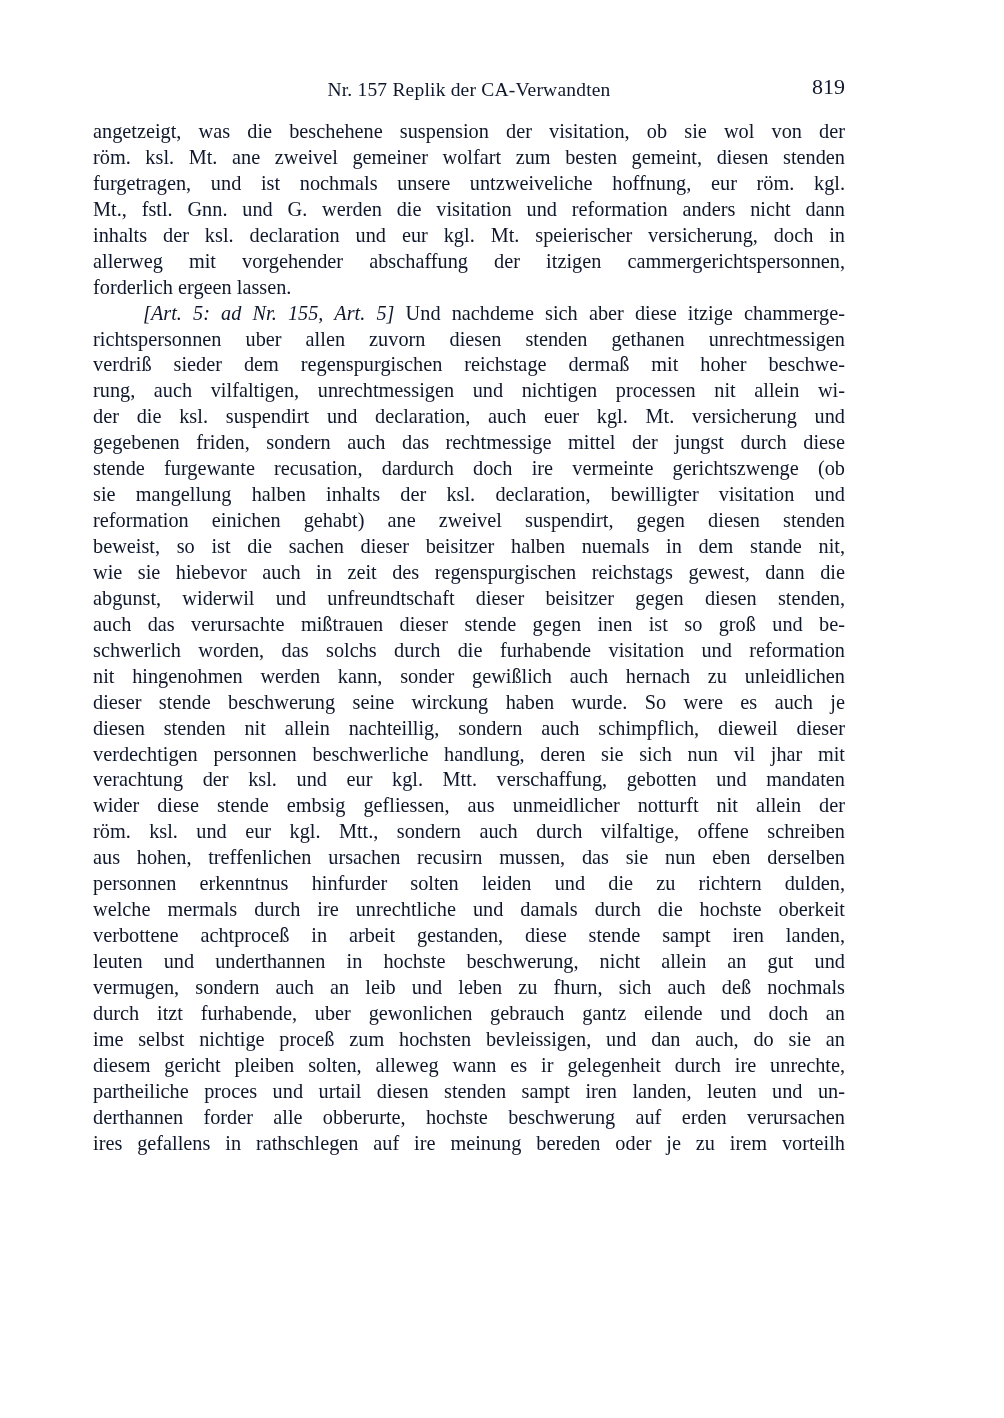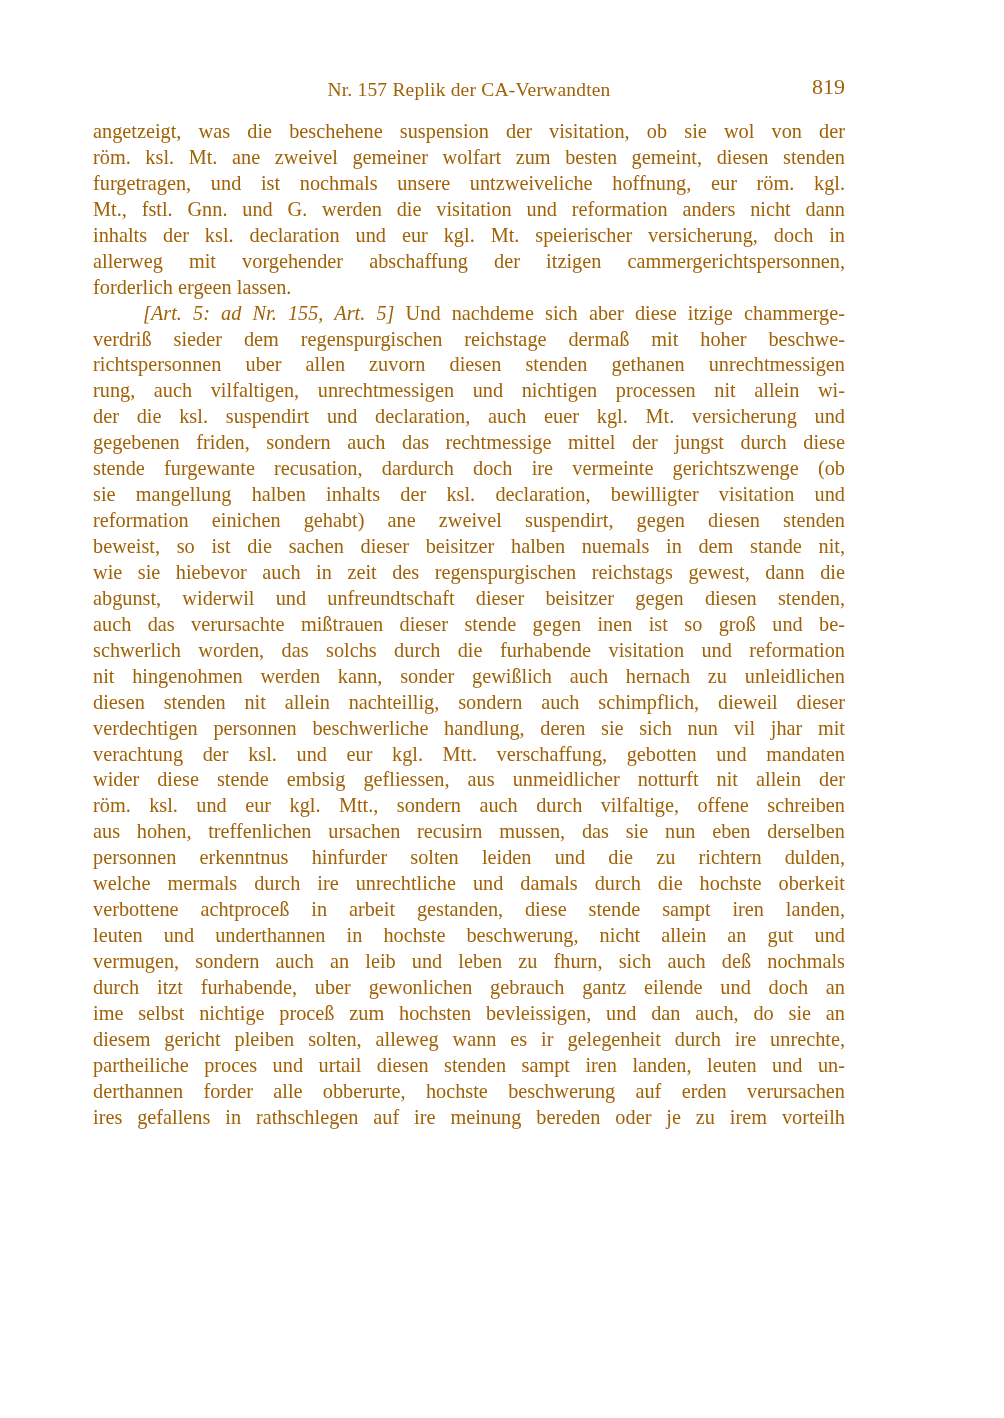--- a/index.html
+++ b/index.html
@@ -4,21 +4,21 @@
 <title>Book page 819</title>
 <style>
   html, body { margin: 0; padding: 0; background: #e8e8e8; }
   .page {
     position: relative;
     width: 1004px;
     height: 1418px;
     background: #ffffff;
     overflow: hidden;
     font-family: "Liberation Serif", "DejaVu Serif", serif;
-    color: #a16207;
+    color: #0f172a;
   }
   .text-area {
     position: absolute;
     left: 93px;
     top: 76px;
     width: 752px;
   }
   .running-header {
     position: relative;
     height: 30px;
@@ -71,34 +71,35 @@
       <div class="line">röm. ksl. Mt. ane zweivel gemeiner wolfart zum besten gemeint, diesen stenden</div>
       <div class="line">furgetragen, und ist nochmals unsere untzweiveliche hoffnung, eur röm. kgl.</div>
       <div class="line">Mt., fstl. Gnn. und G. werden die visitation und reformation anders nicht dann</div>
       <div class="line">inhalts der ksl. declaration und eur kgl. Mt. speierischer versicherung, doch in</div>
       <div class="line">allerweg mit vorgehender abschaffung der itzigen cammergerichtspersonnen,</div>
       <div class="line par-end">forderlich ergeen lassen.</div>
 
       <div class="line indent">
         <span class="italic">[Art. 5: ad Nr. 155, Art. 5]</span><span> Und nachdeme sich aber diese itzige chammerge-</span>
       </div>
+      <div class="line">richtspersonnen uber allen zuvorn diesen stenden gethanen unrechtmessigen</div>
       <div class="line">verdriß sieder dem regenspurgischen reichstage dermaß mit hoher beschwe-</div>
-      <div class="line">richtspersonnen uber allen zuvorn diesen stenden gethanen unrechtmessigen</div>
       <div class="line">rung, auch vilfaltigen, unrechtmessigen und nichtigen processen nit allein wi-</div>
       <div class="line">der die ksl. suspendirt und declaration, auch euer kgl. Mt. versicherung und</div>
       <div class="line">gegebenen friden, sondern auch das rechtmessige mittel der jungst durch diese</div>
       <div class="line">stende furgewante recusation, dardurch doch ire vermeinte gerichtszwenge (ob</div>
       <div class="line">sie mangellung halben inhalts der ksl. declaration, bewilligter visitation und</div>
       <div class="line">reformation einichen gehabt) ane zweivel suspendirt, gegen diesen stenden</div>
       <div class="line">beweist, so ist die sachen dieser beisitzer halben nuemals in dem stande nit,</div>
       <div class="line">wie sie hiebevor auch in zeit des regenspurgischen reichstags gewest, dann die</div>
       <div class="line">abgunst, widerwil und unfreundtschaft dieser beisitzer gegen diesen stenden,</div>
       <div class="line">auch das verursachte mißtrauen dieser stende gegen inen ist so groß und be-</div>
       <div class="line">schwerlich worden, das solchs durch die furhabende visitation und reformation</div>
       <div class="line">nit hingenohmen werden kann, sonder gewißlich auch hernach zu unleidlichen</div>
+      <div class="line">dieser stende beschwerung seine wirckung haben wurde. So were es auch je</div>
       <div class="line">diesen stenden nit allein nachteillig, sondern auch schimpflich, dieweil dieser</div>
       <div class="line">verdechtigen personnen beschwerliche handlung, deren sie sich nun vil jhar mit</div>
       <div class="line">verachtung der ksl. und eur kgl. Mtt. verschaffung, gebotten und mandaten</div>
       <div class="line">wider diese stende embsig gefliessen, aus unmeidlicher notturft nit allein der</div>
       <div class="line">röm. ksl. und eur kgl. Mtt., sondern auch durch vilfaltige, offene schreiben</div>
       <div class="line">aus hohen, treffenlichen ursachen recusirn mussen, das sie nun eben derselben</div>
       <div class="line">personnen erkenntnus hinfurder solten leiden und die zu richtern dulden,</div>
       <div class="line">welche mermals durch ire unrechtliche und damals durch die hochste oberkeit</div>
       <div class="line">verbottene achtproceß in arbeit gestanden, diese stende sampt iren landen,</div>
       <div class="line">leuten und underthannen in hochste beschwerung, nicht allein an gut und</div>

